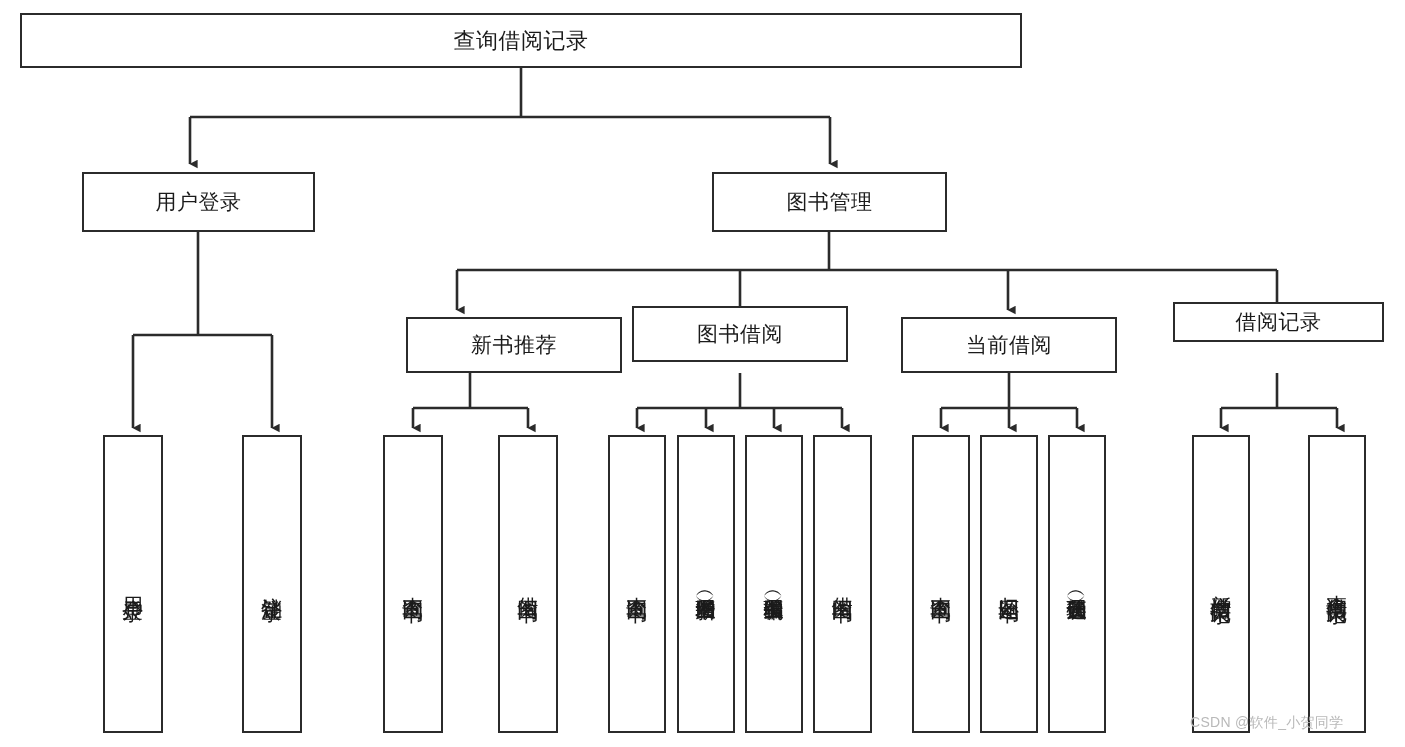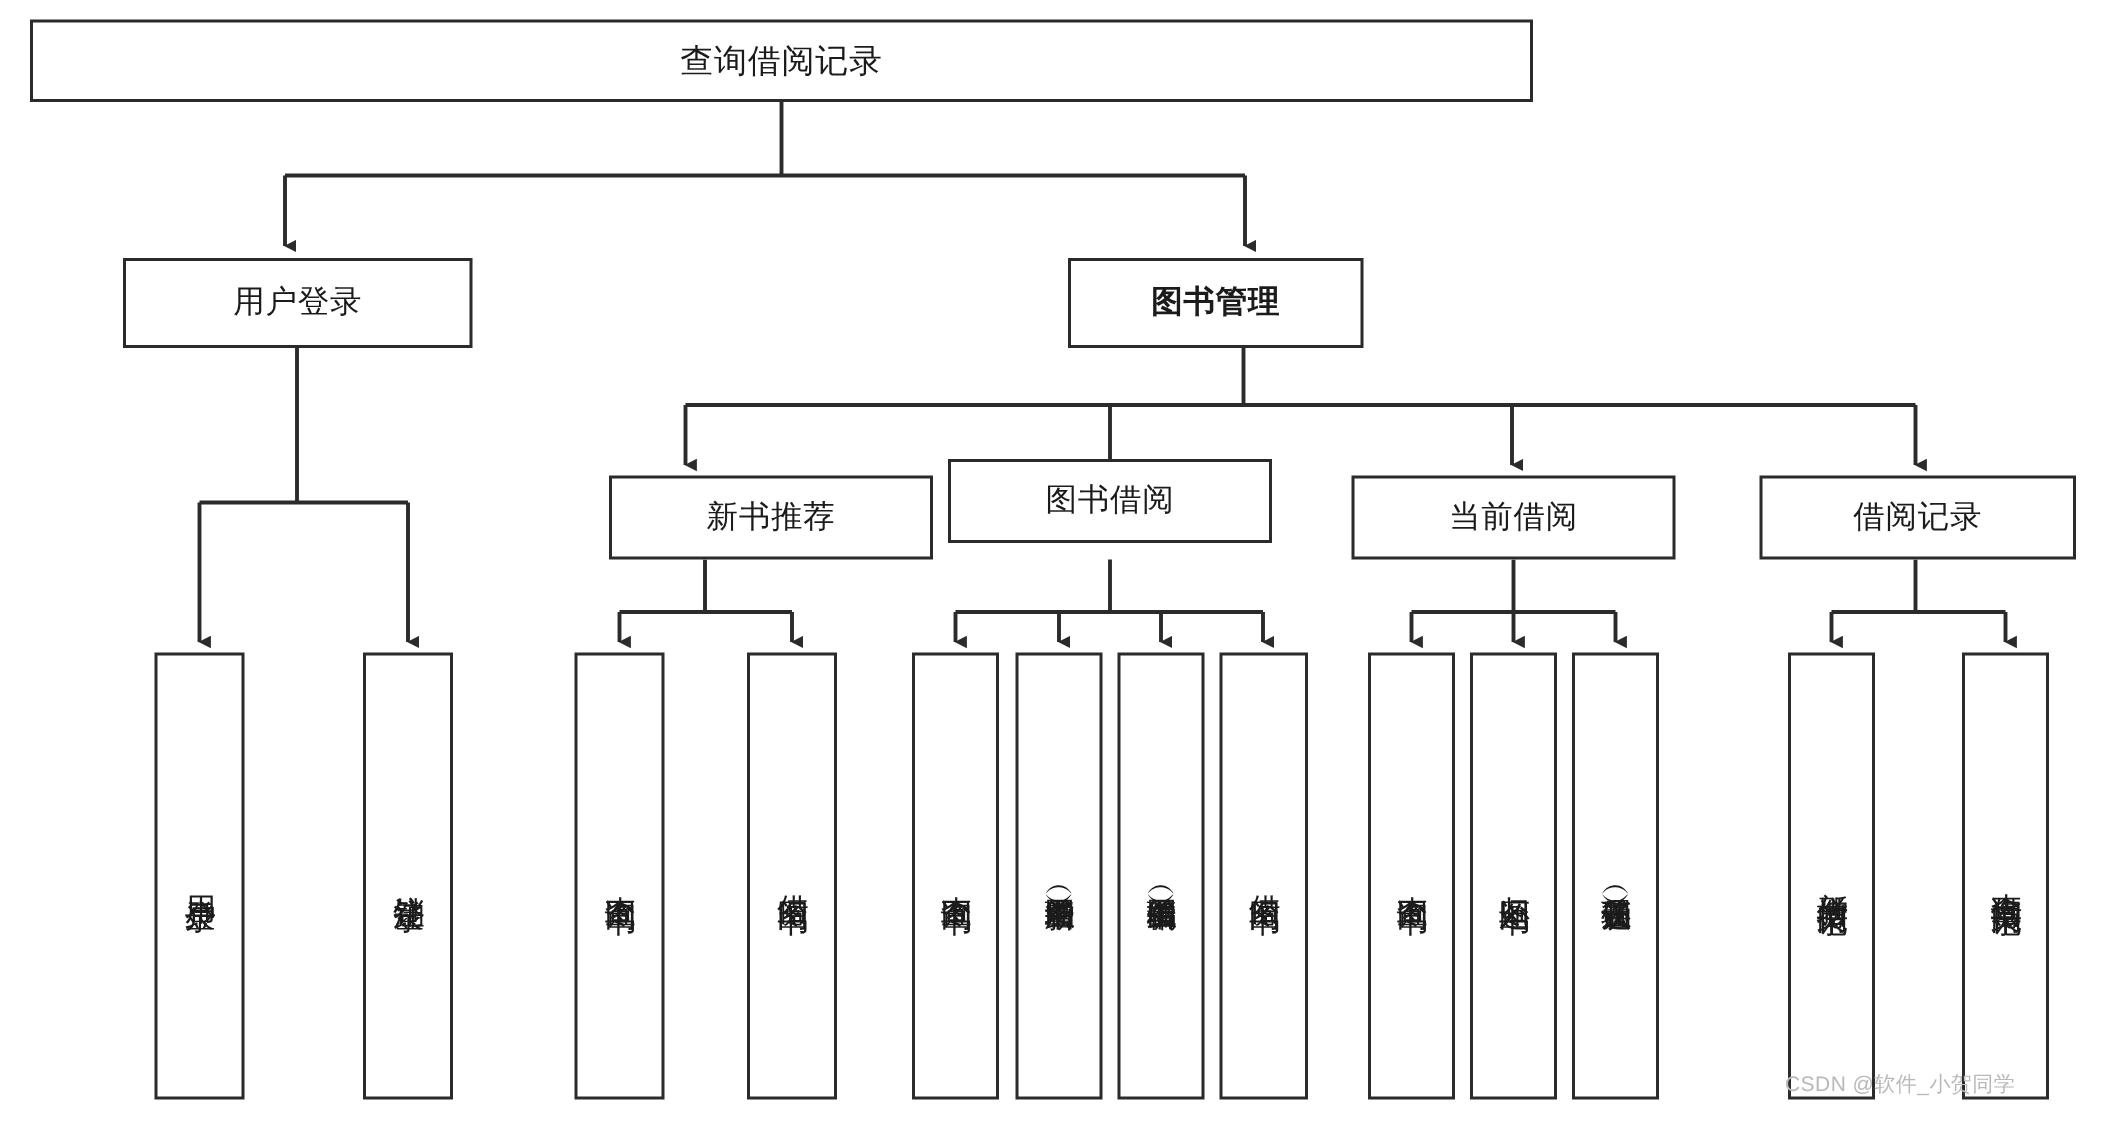--- a/index.html
+++ b/index.html
@@ -127,34 +127,34 @@
     </g>
   </svg>
 
   <div class="node horizontal" id="root-node" style="left:20px; top:13px; width:1002px; height:55px;">
     <span class="label">查询借阅记录</span>
   </div>
 
   <div class="node horizontal" style="left:82px; top:172px; width:233px; height:60px;">
     <span class="label">用户登录</span>
   </div>
-  <div class="node horizontal" style="left:712px; top:172px; width:197px; height:60px;font-weight:bold;">
+  <div class="node horizontal" style="left:712px; top:172px; width:235px; height:60px;">
     <span class="label">图书管理</span>
   </div>
 
   <div class="node horizontal" style="left:362px; top:317px; width:216px; height:56px;margin-left:44px;">
     <span class="label">新书推荐</span>
   </div>
   <div class="node horizontal" style="left:632px; top:306px; width:216px; height:56px;">
     <span class="label">图书借阅</span>
   </div>
   <div class="node horizontal" style="left:901px; top:317px; width:216px; height:56px;">
     <span class="label">当前借阅</span>
   </div>
-  <div class="node horizontal" style="left:1173px; top:317px; width:211px; height:56px;">
+  <div class="node horizontal" style="left:1173px; top:302px; width:211px; height:40px;">
     <span class="label">借阅记录</span>
   </div>
 
   <div class="node vertical" style="left:103px; top:435px; width:60px; height:298px;">
     <span class="label">用户登录</span>
   </div>
   <div class="node vertical" style="left:242px; top:435px; width:60px; height:298px;">
     <span class="label">注销登录</span>
   </div>
 

